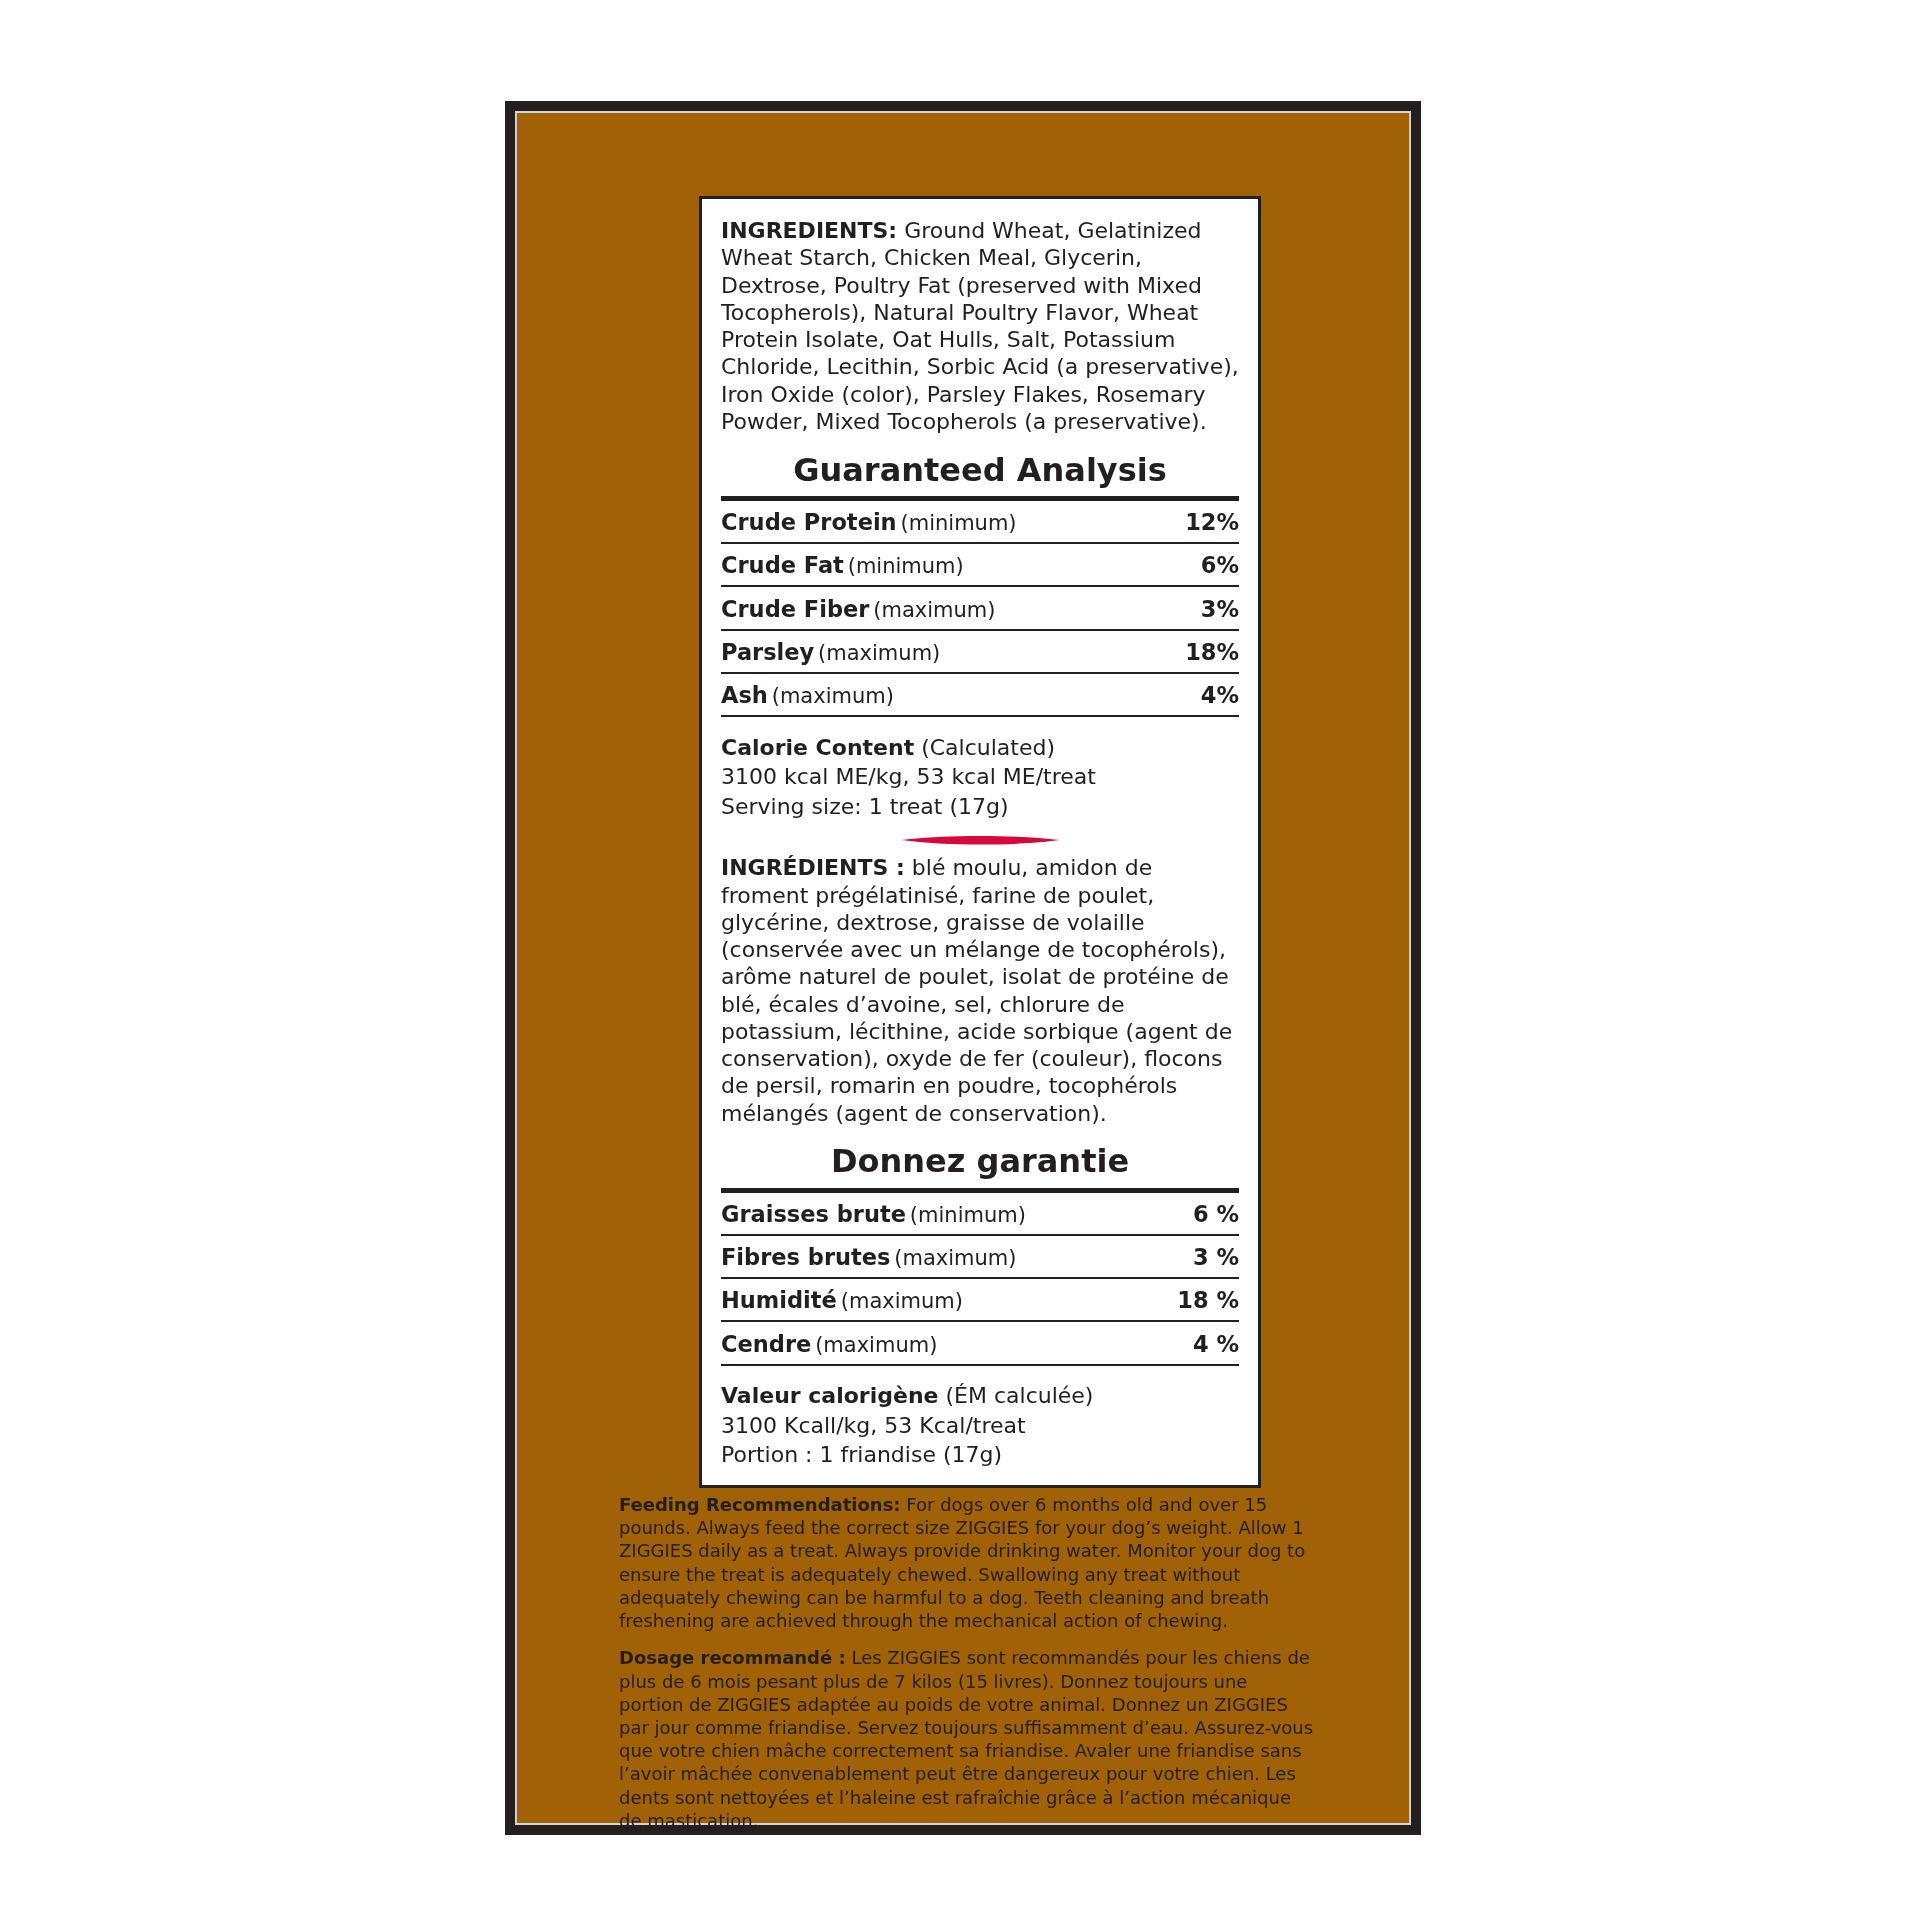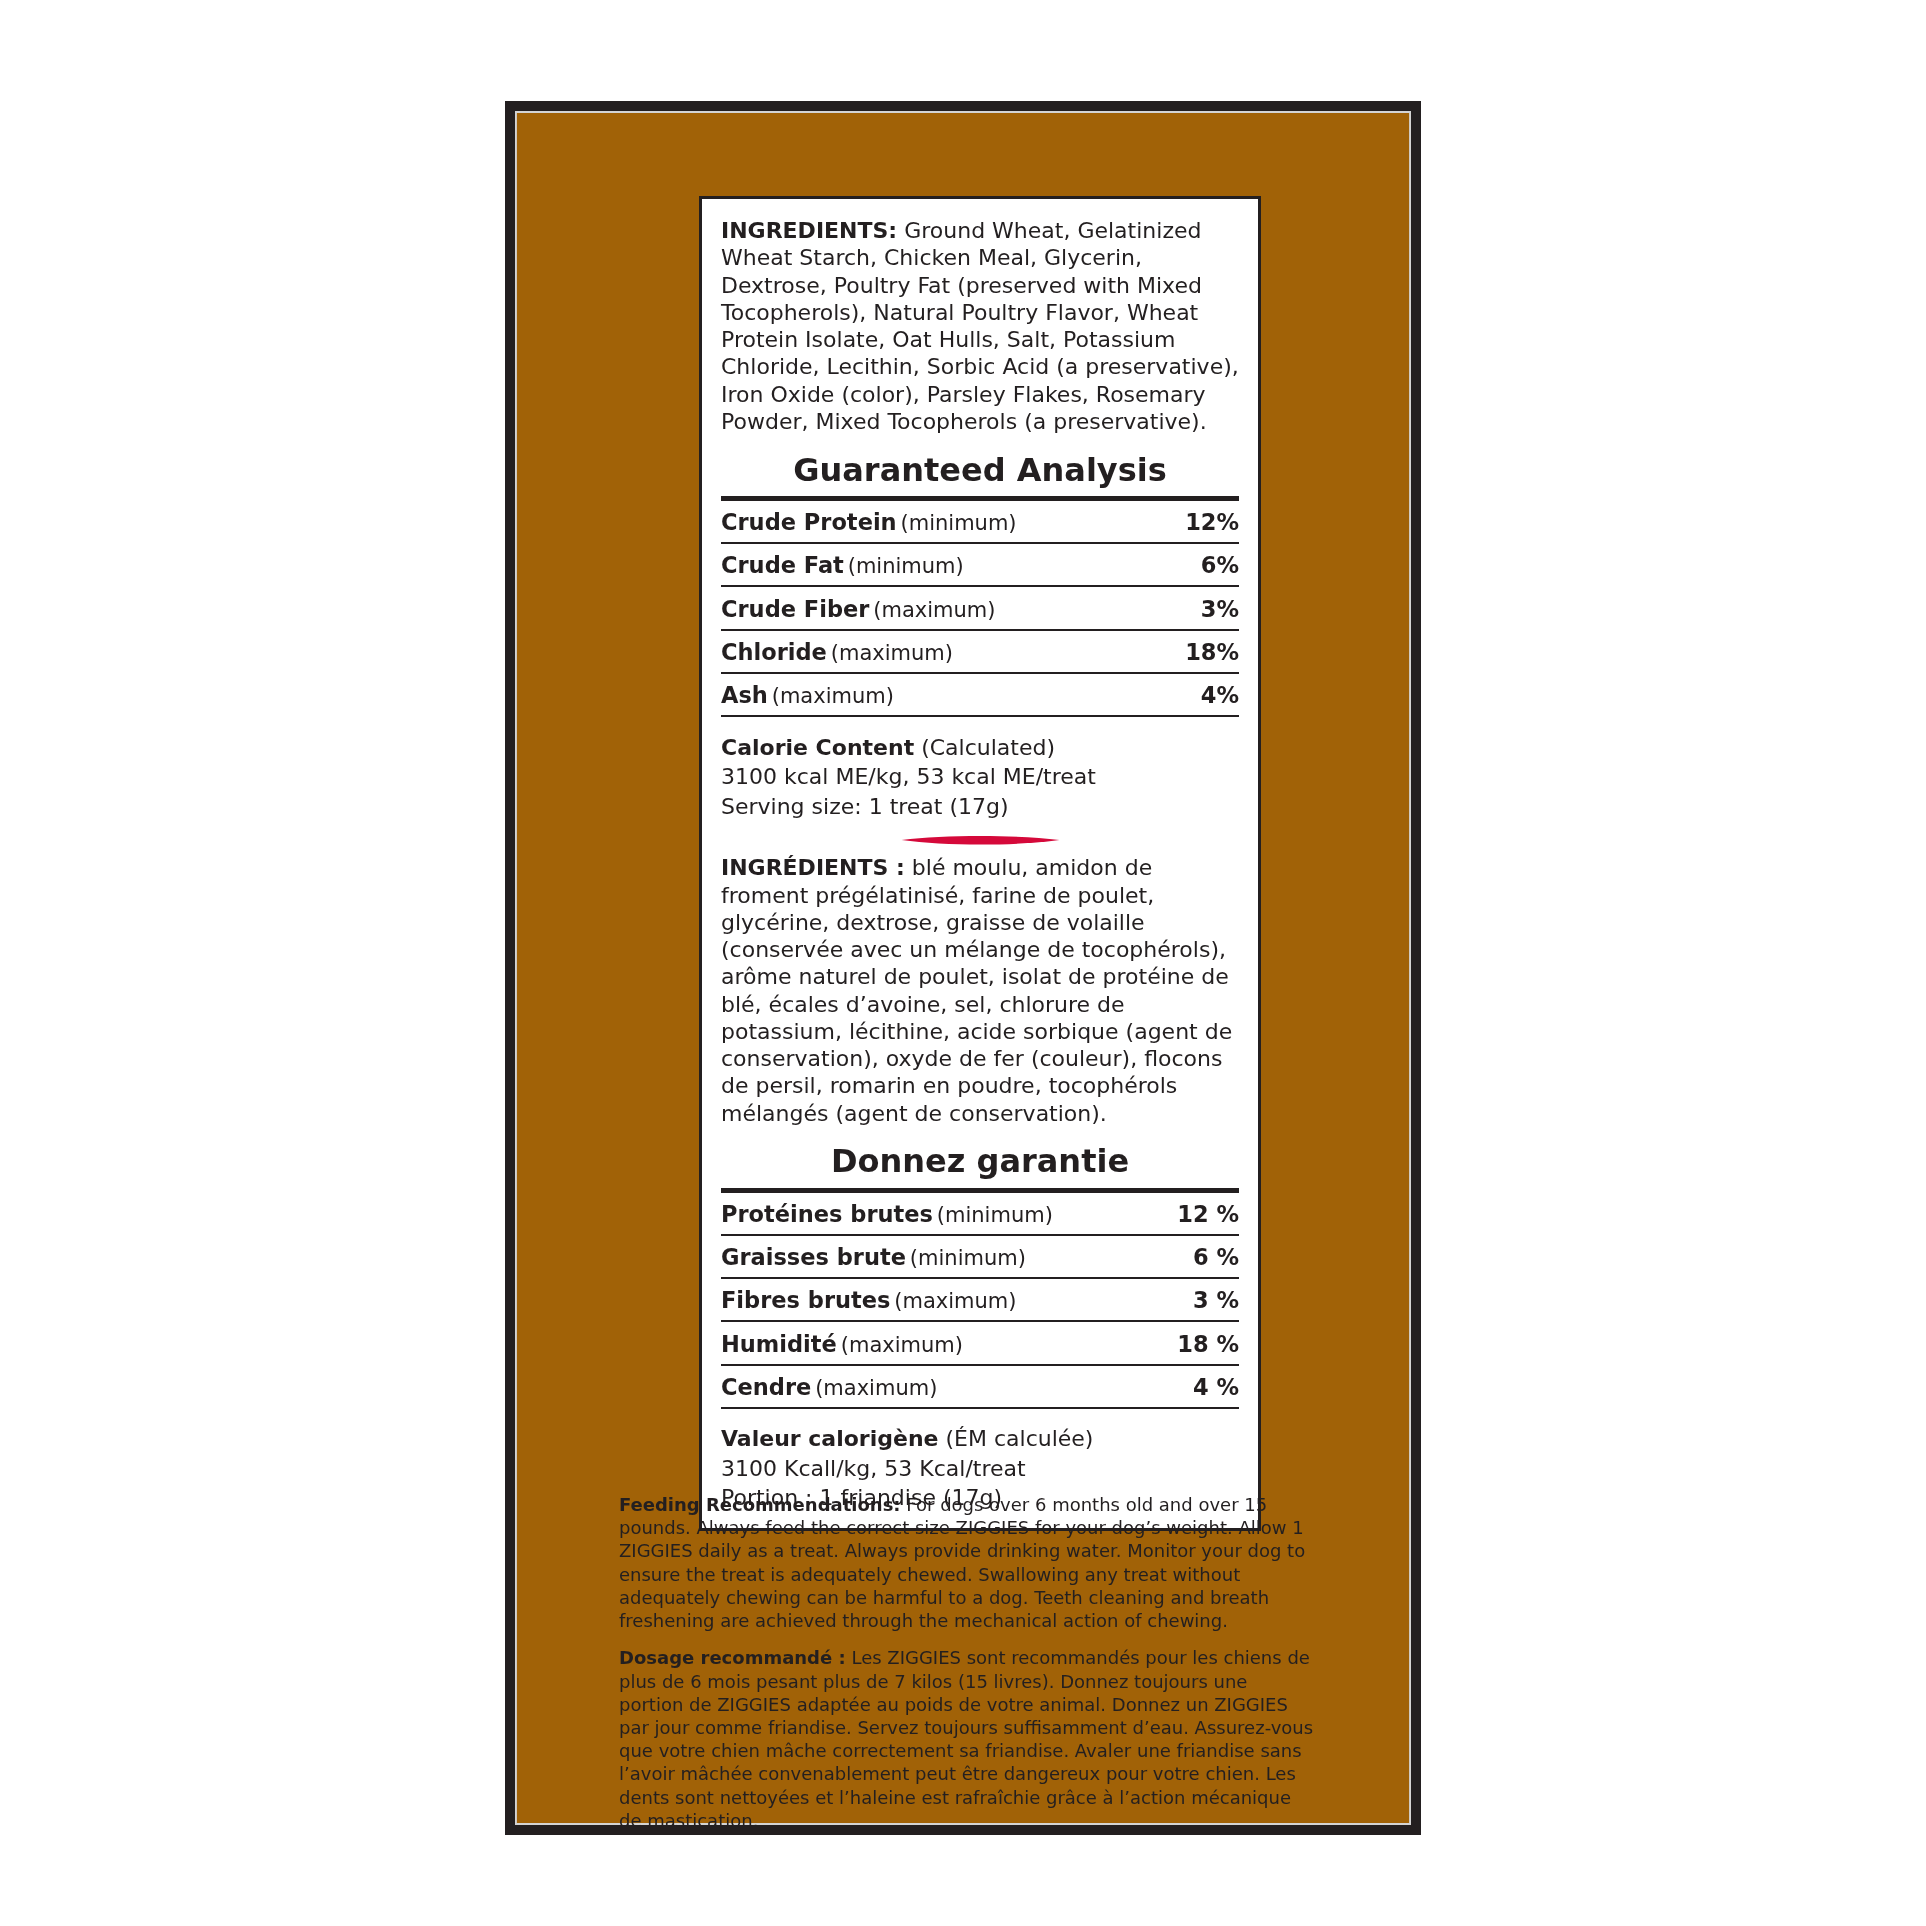--- a/index.html
+++ b/index.html
@@ -63,21 +63,21 @@
           </div>
           <div class="row">
             <div><span class="lbl">Crude Fat</span><span class="qual">(minimum)</span></div>
             <div class="val">6%</div>
           </div>
           <div class="row">
             <div><span class="lbl">Crude Fiber</span><span class="qual">(maximum)</span></div>
             <div class="val">3%</div>
           </div>
           <div class="row">
-            <div><span class="lbl">Chloride</span><span class="qual">(maximum)</span></div>
+            <div><span class="lbl">Parsley</span><span class="qual">(maximum)</span></div>
             <div class="val">18%</div>
           </div>
           <div class="row">
             <div><span class="lbl">Ash</span><span class="qual">(maximum)</span></div>
             <div class="val">4%</div>
           </div>
         </div>
 
       <div class="cal-block">
         <div><span class="lead">Calorie Content</span>
@@ -92,24 +92,20 @@
         </svg>
       </div>
 
       <p class="para fr-text"><span class="lead">INGRÉDIENTS :</span>
          <span>blé moulu, amidon de froment prégélatinisé, farine de poulet, glycérine, dextrose, graisse de volaille (conservée avec un mélange de tocophérols), arôme naturel de poulet, isolat de protéine de blé, écales d’avoine, sel, chlorure de potassium, lécithine, acide sorbique (agent de conservation), oxyde de fer (couleur), flocons de persil, romarin en poudre, tocophérols mélangés (agent de conservation).</span></p>
 
       <div class="sec-head fr-text">Donnez garantie</div>
       <div class="rule-thick"></div>
       <div class="ga-rows fr-text" id="ag-rows">
 
-      <div class="row">
-            <div><span class="lbl">Protéines brutes</span><span class="qual">(minimum)</span></div>
-            <div class="val">12 %</div>
-          </div>
           <div class="row">
             <div><span class="lbl">Graisses brute</span><span class="qual">(minimum)</span></div>
             <div class="val">6 %</div>
           </div>
           <div class="row">
             <div><span class="lbl">Fibres brutes</span><span class="qual">(maximum)</span></div>
             <div class="val">3 %</div>
           </div>
           <div class="row">
             <div><span class="lbl">Humidité</span><span class="qual">(maximum)</span></div>

